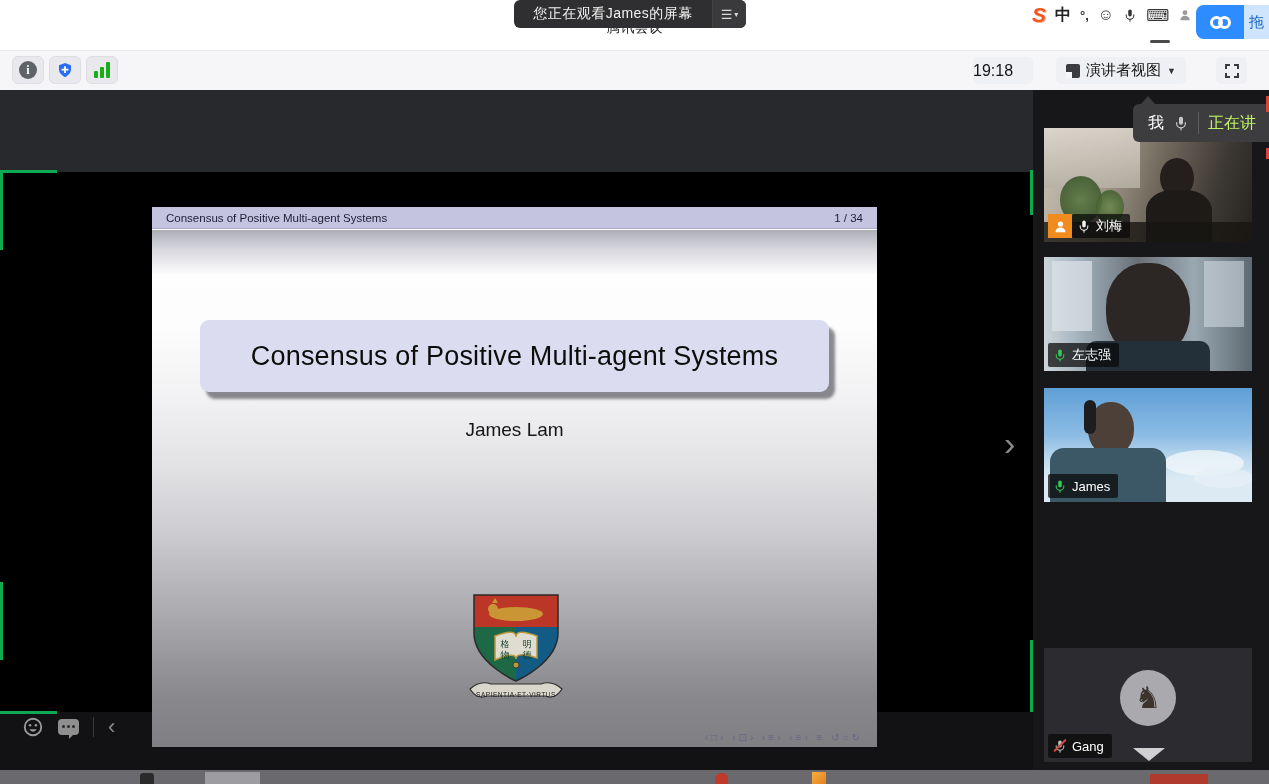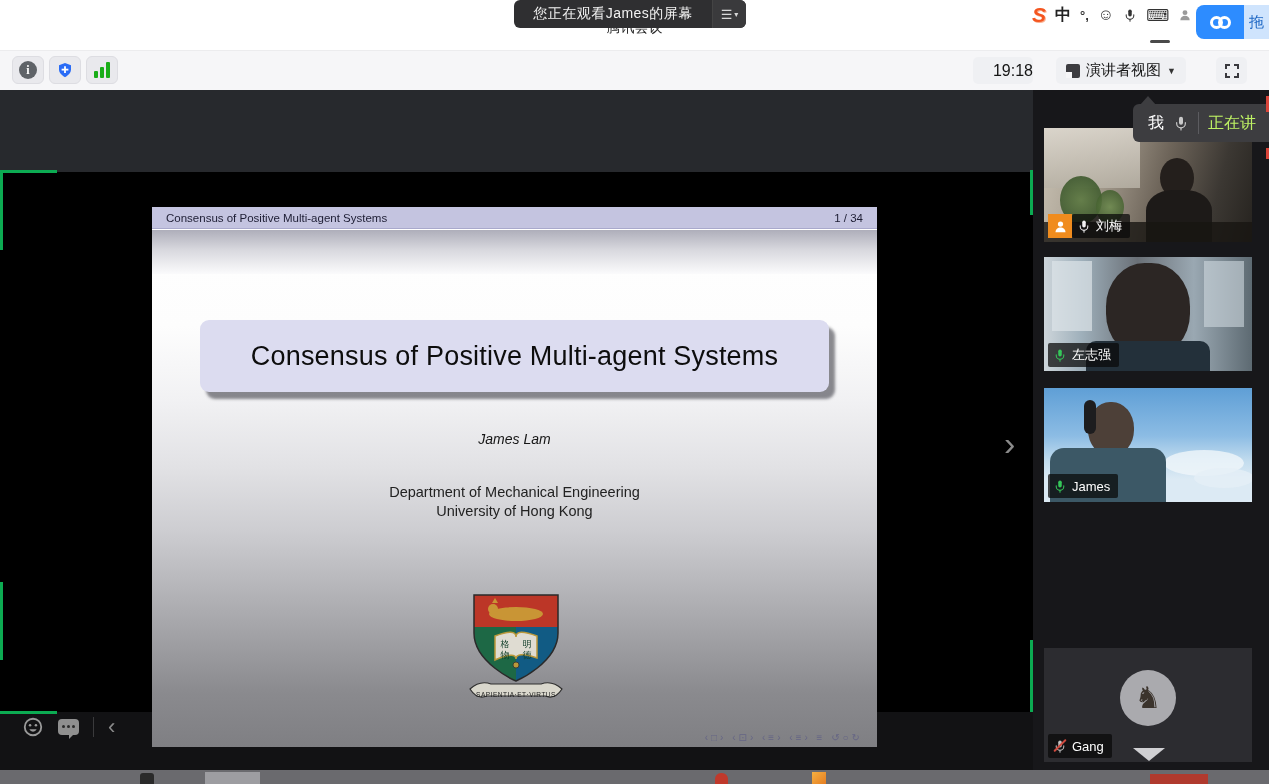--- a/index.html
+++ b/index.html
@@ -42,21 +42,21 @@
   
   .toolbar { left:0; top:50px; width:1269px; height:40px; background:#f6f6f8; border-top:1px solid #ececee; }
   .tb-btn { top:56px; width:32px; height:28px; background:#e9e9ed; border:1px solid #dddde2; border-radius:6px;
     display:flex; align-items:center; justify-content:center; cursor:pointer; }
   .info-circle { width:18px; height:18px; border-radius:50%; background:#5f6368; color:#fff; font-size:12px;
     font-weight:bold; text-align:center; line-height:18px; font-family:"Liberation Serif",serif; }
   .sig-bars { display:flex; align-items:flex-end; gap:2px; height:16px; }
   .sig-bars i { width:4px; background:#1aad19; border-radius:1px; }
   .sig-bars i:nth-child(1){height:7px;} .sig-bars i:nth-child(2){height:11px;} .sig-bars i:nth-child(3){height:16px;}
   .tb-time { left:973px; top:57px; width:60px; height:27px; background:#eff0f3; border-radius:5px;
-    font-size:16px; color:#141414; text-align:right; line-height:27px; }
+    font-size:16px; color:#141414; text-align:left; line-height:27px; }
   .tb-view { left:1056px; top:57px; height:27px; padding:0 10px; background:#eff0f3; border-radius:5px;
     display:flex; align-items:center; gap:6px; cursor:pointer; }
   .layout-ico { width:14px; height:14px; background:#3c3c40; border-radius:2px; position:relative; }
   .layout-ico i { position:absolute; left:0; bottom:0; width:6px; height:6px; background:#f6f6f8; border-top:2px solid #f6f6f8; border-right:2px solid #f6f6f8; }
   .tb-view-label { font-size:15px; color:#141414;text-align:right; }
   .tb-caret { font-size:9px; color:#333; }
   .fs-btn { left:1216px; top:57px; width:31px; height:27px; background:#eff0f3; border-radius:5px;
     display:flex; align-items:center; justify-content:center; cursor:pointer; }
   .fs-ico { position:relative; width:14px; height:14px; }
   .fs-ico i { position:absolute; width:5px; height:5px; border:2px solid #3a3a3e; }
@@ -88,21 +88,21 @@
   .slide-header { position:absolute; left:0; top:0; width:725px; height:22px; background:#c4c4e0;
     border-bottom:1px solid #a9a9cc; display:flex; align-items:center; padding:0 14px; }
   .slide-header-title { flex:1; font-size:11.5px; color:#1d1d33; }
   .slide-page { font-size:11.5px; color:#1d1d33; }
   .slide-header-shade { position:absolute; left:0; top:23px; width:725px; height:44px;
     background:linear-gradient(180deg,#aeaeba 0%,#d8d8de 45%,#fbfbfc 100%); }
   .title-box { position:absolute; left:48px; top:113px; width:629px; height:72px; background:#dcdcf0;
     border-radius:9px; box-shadow:6px 7px 3px rgba(45,45,55,.55);
     display:flex; align-items:center; justify-content:center; }
   .title-box span { font-size:27px; color:#0d0d0d; letter-spacing:.2px; }
-  .slide-author { position:absolute; left:0; top:224px; width:725px; text-align:center; font-size:14px; color:#161616;font-style:italic; }
+  .slide-author { position:absolute; left:0; top:212px; width:725px; text-align:center; font-size:19px; color:#161616; }
   .slide-aff { position:absolute; left:0; top:276px; width:725px; text-align:center; font-size:14.5px; color:#222; line-height:19px; }
   .crest-wrap { position:absolute; left:312px; top:382px; width:104px; height:128px; filter:brightness(.92); }
   .slide-nav { position:absolute; right:14px; bottom:4px; font-size:10px; letter-spacing:3px; color:#5d5d85; opacity:.75; }
 
   
   .sidebar { left:1033px; top:90px; width:236px; height:680px; background:#17171a; }
   .tile { position:absolute; left:11px; width:208px; height:114px; background:#303034; overflow:hidden; cursor:pointer; }
   .tile.active { outline:2px solid #14b157; outline-offset:-2px; }
   .scene { position:absolute; inset:0; overflow:hidden; }
   .scene > i { position:absolute; display:block; }
@@ -265,24 +265,20 @@
   <div class="abs slide">
     <div class="slide-header">
       <span class="slide-header-title">Consensus of Positive Multi-agent Systems</span>
       <span class="slide-page">1 / 34</span>
     </div>
     <div class="slide-header-shade"></div>
     <div class="title-box">
       <span>Consensus of Positive Multi-agent Systems</span>
     </div>
     <div class="slide-author">James Lam</div>
-    <div class="slide-aff">
-      <div>Department of Mechanical Engineering</div>
-      <div>University of Hong Kong</div>
-    </div>
     <div class="crest-wrap">
       <svg width="104" height="128" viewBox="0 0 104 128">
         <defs>
             <clipPath id="shieldClip">
               <path d="M10 6 H94 V44 C94 74 52 92 52 92 C52 92 10 74 10 44 Z"></path>
             </clipPath>
           </defs>
         <g clip-path="url(#shieldClip)">
           <rect x="10" y="6" width="84" height="32" fill="#cc3b2a"></rect>
           <rect x="10" y="38" width="42" height="54" fill="#20714b"></rect>

